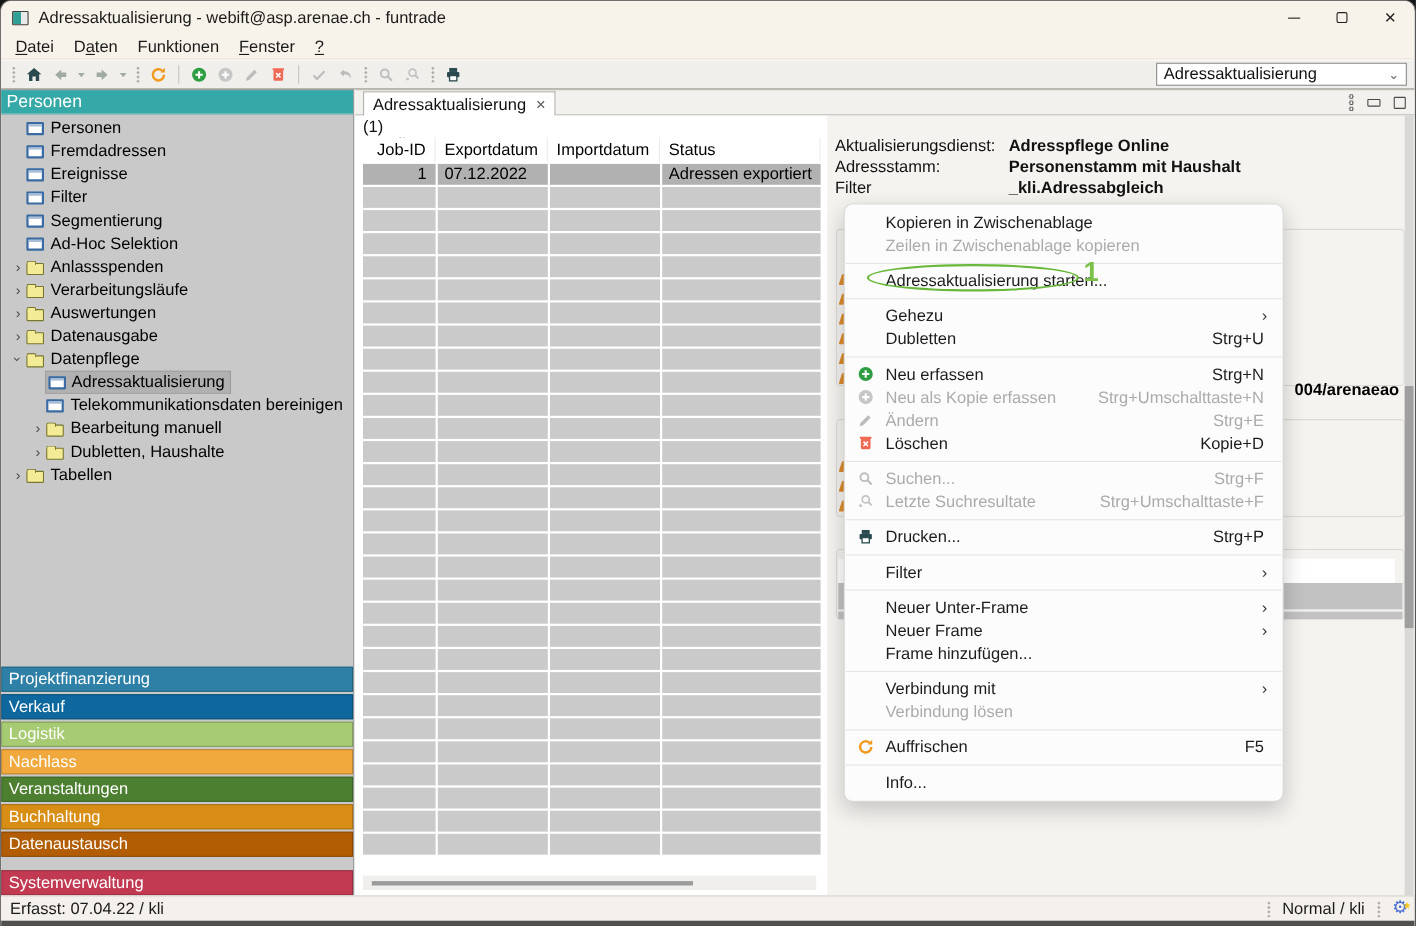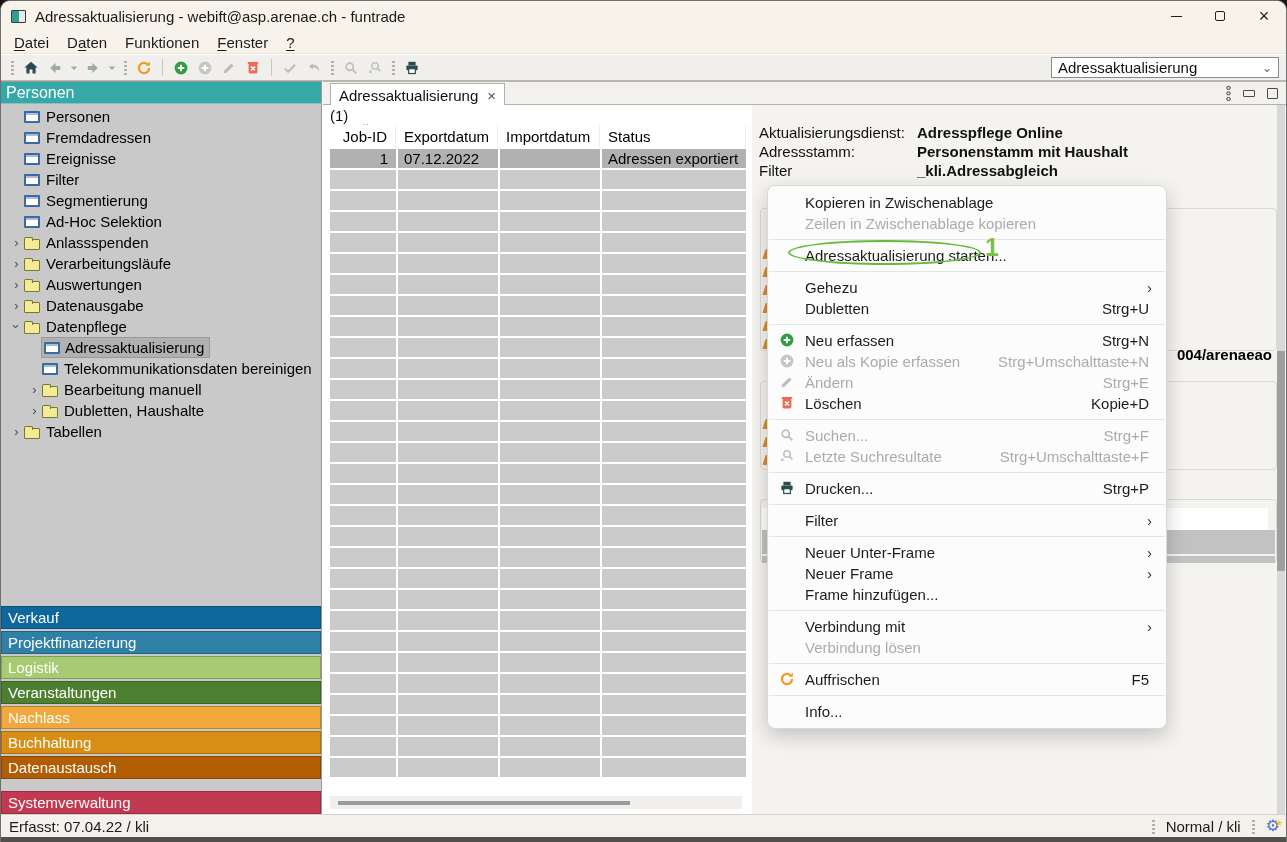--- a/index.html
+++ b/index.html
@@ -330,25 +330,25 @@
           <span class="icon-folder"></span>
           <span class="tree-label">Dubletten, Haushalte</span>
         </div>
         <div class="tree-row">
           <span class="chev-slot">›</span>
           <span class="icon-folder"></span>
           <span class="tree-label">Tabellen</span>
         </div>
       </div>
     <div id="modules">
+        <div class="module-bar" style="background: rgb(46, 128, 166);">Projektfinanzierung</div>
         <div class="module-bar" style="background: rgb(14, 104, 158);">Verkauf</div>
-        <div class="module-bar" style="background: rgb(46, 128, 166);">Projektfinanzierung</div>
         <div class="module-bar" style="background: rgb(166, 203, 114);">Logistik</div>
+        <div class="module-bar" style="background: rgb(241, 169, 62);">Nachlass</div>
         <div class="module-bar" style="background: rgb(76, 127, 48);">Veranstaltungen</div>
-        <div class="module-bar" style="background: rgb(241, 169, 62);">Nachlass</div>
         <div class="module-bar" style="background: rgb(216, 141, 20);">Buchhaltung</div>
         <div class="module-bar" style="background: rgb(178, 93, 4);">Datenaustausch</div>
         <div class="module-bar" style="background: rgb(193, 58, 82); margin-top: 12px;">Systemverwaltung</div>
       </div>
   </div>
 
   <div id="content">
     <div id="tabstrip">
       <div id="tab-active">
         <span class="tab-label">Adressaktualisierung</span>

